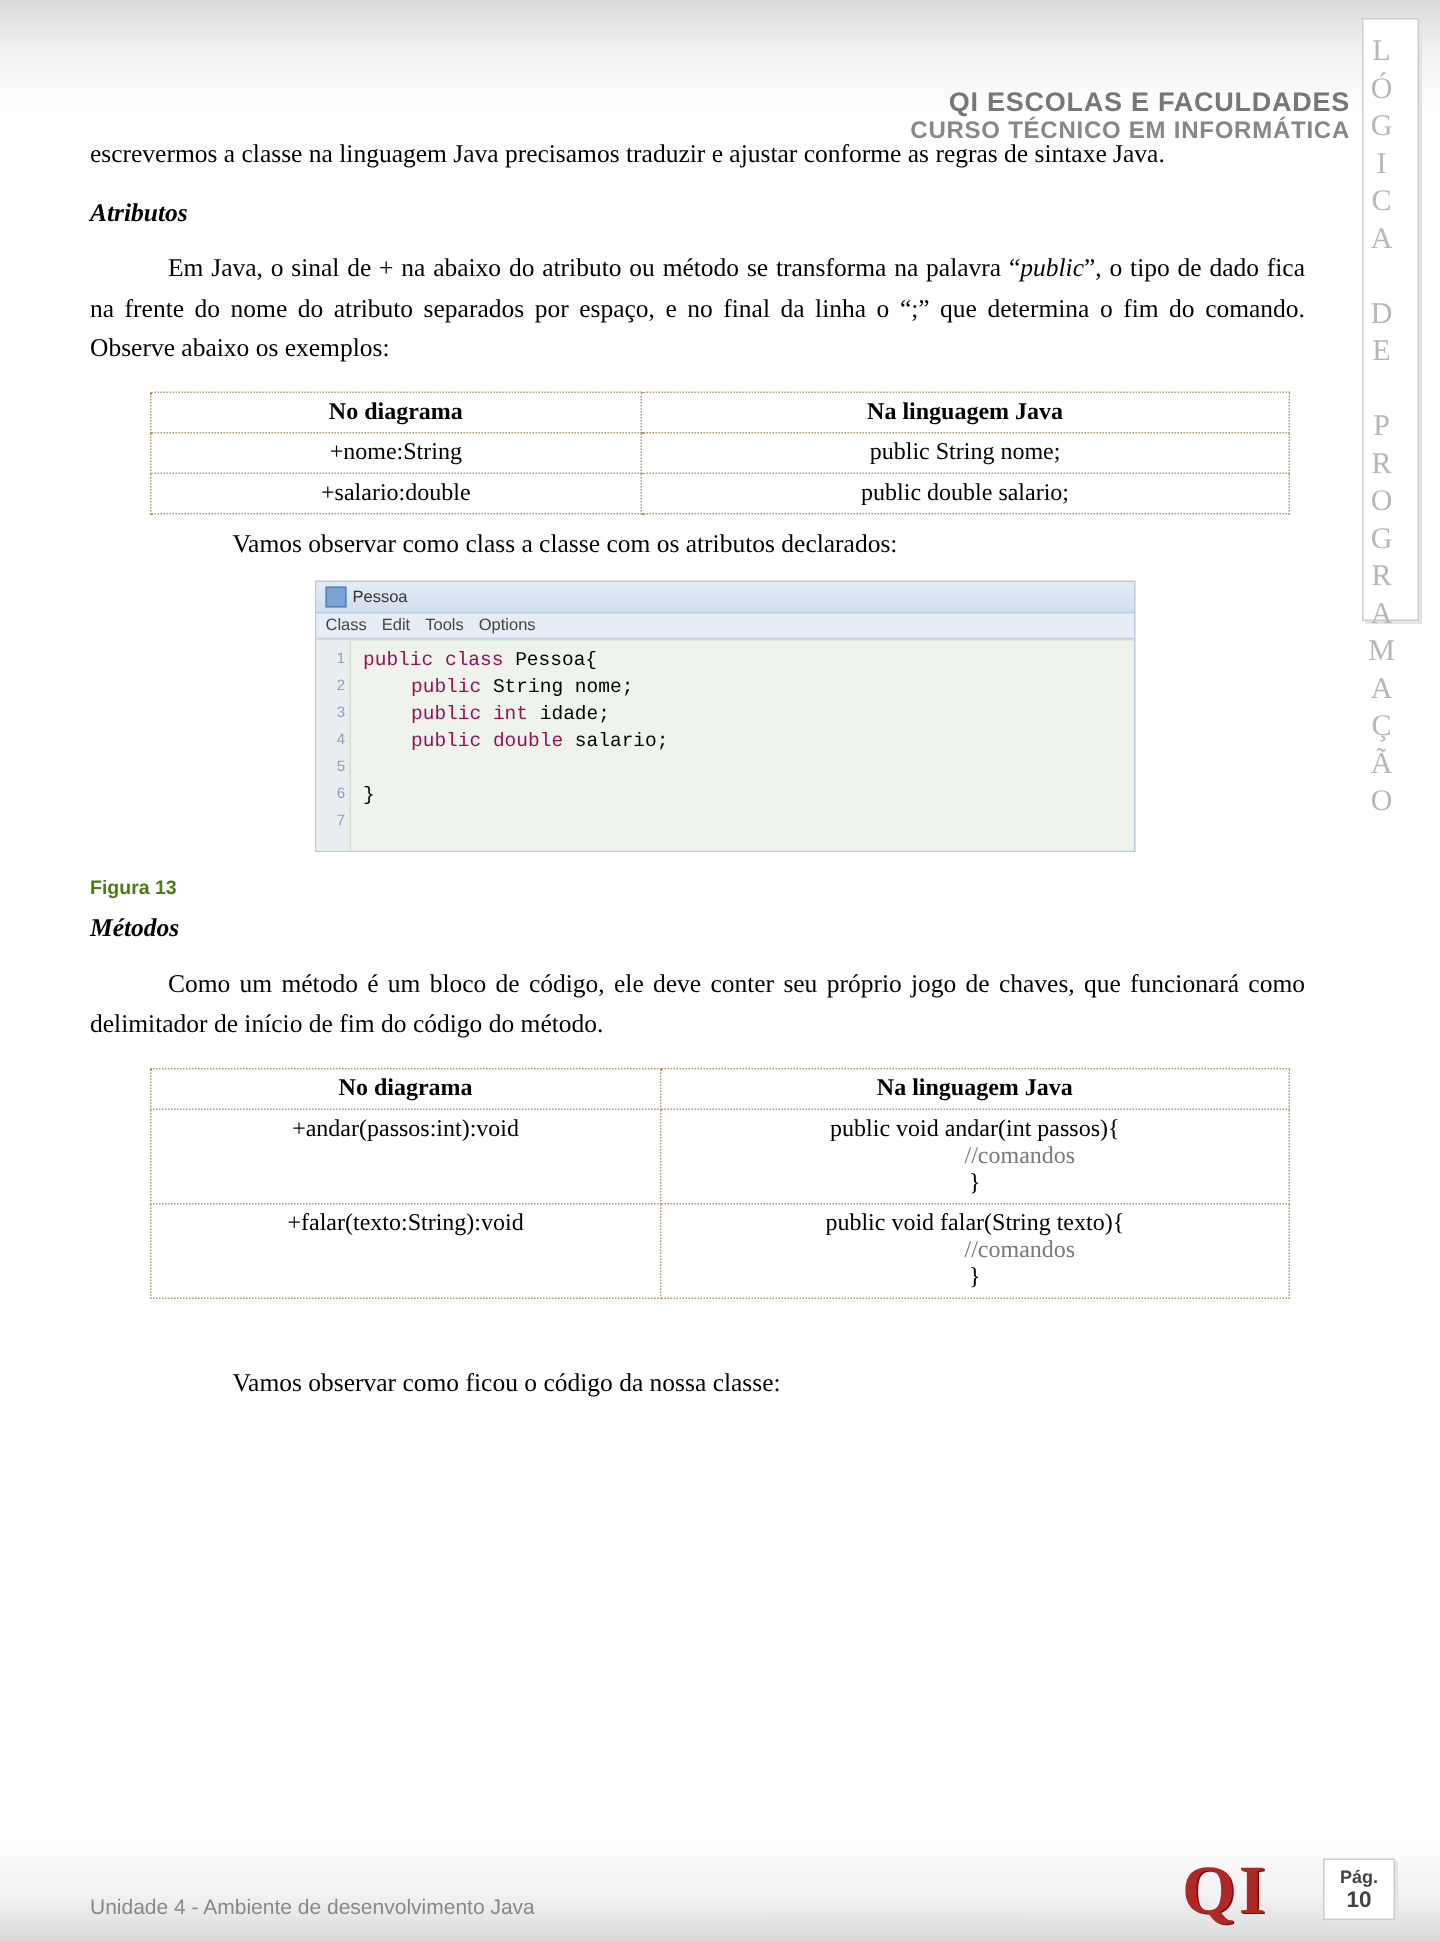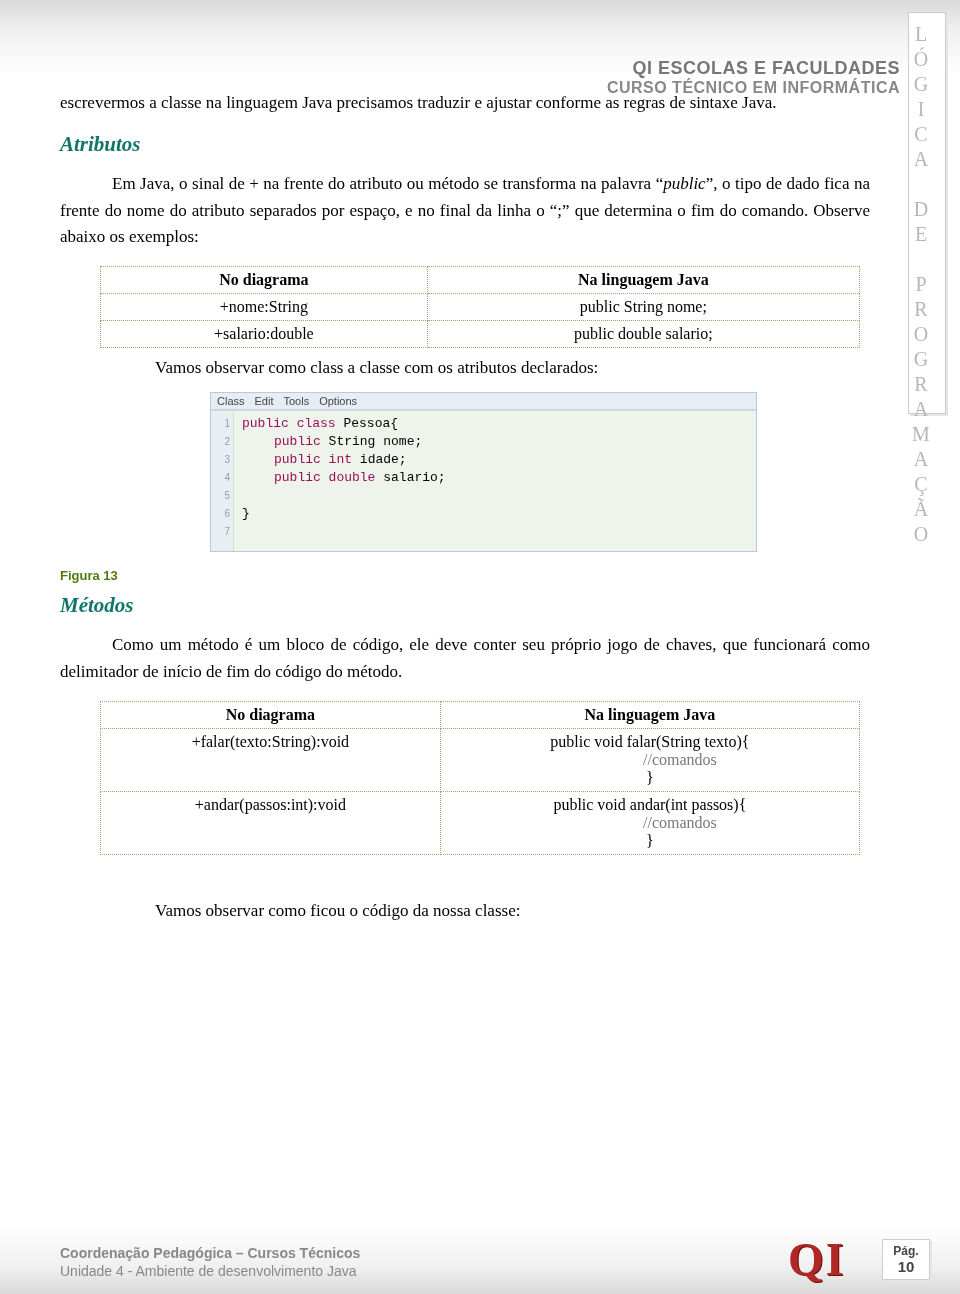--- a/index.html
+++ b/index.html
@@ -58,22 +58,22 @@
   .para {
     font-size: 17px;
     line-height: 1.55;
     text-align: justify;
     margin: 0 0 16px 0;
   }
   .para.indent { text-indent: 52px; }
   .heading {
     font-style: italic;
     font-weight: bold;
-    color: #0f766e;
-    font-size: 21px;
+    color: #000000;
+    font-size: 17px;
     margin: 10px 0 14px 0;
   }
   table.attr {
     border-collapse: collapse;
     width: 760px;
     margin: 6px 0 10px 40px;
     font-family: Georgia, serif;
     font-size: 16px;
   }
   table.attr td, table.attr th {
@@ -226,21 +226,21 @@
   <div class="vlabel">LÓGICA DE PROGRAMAÇÃO</div>
 </div>
 
 <div class="content">
 
   <p class="para">escrevermos a classe na linguagem Java precisamos traduzir e ajustar conforme as regras de sintaxe Java.</p>
 
   <div class="heading">Atributos</div>
 
   <p class="para indent">
-    <span>Em Java, o sinal de + na frente do atributo ou método se transforma na palavra “</span><i>public</i><span>”, o tipo de dado fica na frente do nome do atributo separados por espaço, e no final da linha o “;” que determina o fim do comando. Observe abaixo os exemplos:</span>
+    <span>Em Java, o sinal de + na abaixo do atributo ou método se transforma na palavra “</span><i>public</i><span>”, o tipo de dado fica na frente do nome do atributo separados por espaço, e no final da linha o “;” que determina o fim do comando. Observe abaixo os exemplos:</span>
   </p>
 
   <table class="attr">
     <tbody>
         <tr>
       <th>No diagrama</th>
       <th>Na linguagem Java</th>
     </tr>
     <tr>
       <td>+nome:String</td>
@@ -249,20 +249,24 @@
     <tr>
       <td>+salario:double</td>
       <td>public double salario;</td>
     </tr>
   </tbody>
     </table>
 
   <div class="obs">Vamos observar como class a classe com os atributos declarados:</div>
 
   <div class="editor">
+    <div class="title">
+      <span class="ico"></span>
+      <span>Pessoa</span>
+    </div>
     <div class="menubar">
       <span>Class</span>
       <span>Edit</span>
       <span>Tools</span>
       <span>Options</span>
     </div>
     <div class="code">
       <div class="gutter">
         <div>1</div>
         <div>2</div>
@@ -290,47 +294,46 @@
 
   <p class="para indent">Como um método é um bloco de código, ele deve conter seu próprio jogo de chaves, que funcionará como delimitador de início de fim do código do método.</p>
 
   <table class="attr">
     <tbody>
         <tr>
       <th>No diagrama</th>
       <th>Na linguagem Java</th>
     </tr>
     <tr>
+      <td>+andar(passos:int):void</td>
+      <td>
+        <span>public void andar(int passos){</span><br>
+        <span class="comment">//comandos</span><br>
+        <span>}</span>
+      </td>
+    </tr>
+    <tr>
       <td>+falar(texto:String):void</td>
       <td>
         <span>public void falar(String texto){</span><br>
         <span class="comment">//comandos</span><br>
         <span>}</span>
       </td>
     </tr>
-    <tr>
-      <td>+andar(passos:int):void</td>
-      <td>
-        <span>public void andar(int passos){</span><br>
-        <span class="comment">//comandos</span><br>
-        <span>}</span>
-      </td>
-    </tr>
   </tbody>
     </table>
 
   <div style="height:30px"></div>
   <div class="obs">Vamos observar como ficou o código da nossa classe:</div>
 
 </div>
 
 <div class="botgrad"></div>
 <div class="footer">
   <div class="ftext">
-    <div class="l1">Coordenação Pedagógica – Cursos Técnicos</div>
     <div class="l2">Unidade 4 - Ambiente de desenvolvimento Java</div>
   </div>
   <div style="display:flex;align-items:flex-end;gap:6px;">
     <div class="logo">
       <span class="q">Q</span>
         <span class="i">I</span>
     </div>
     <div class="pagebox">
       <div class="pl">Pág.</div>
       <div class="pn">10</div>

